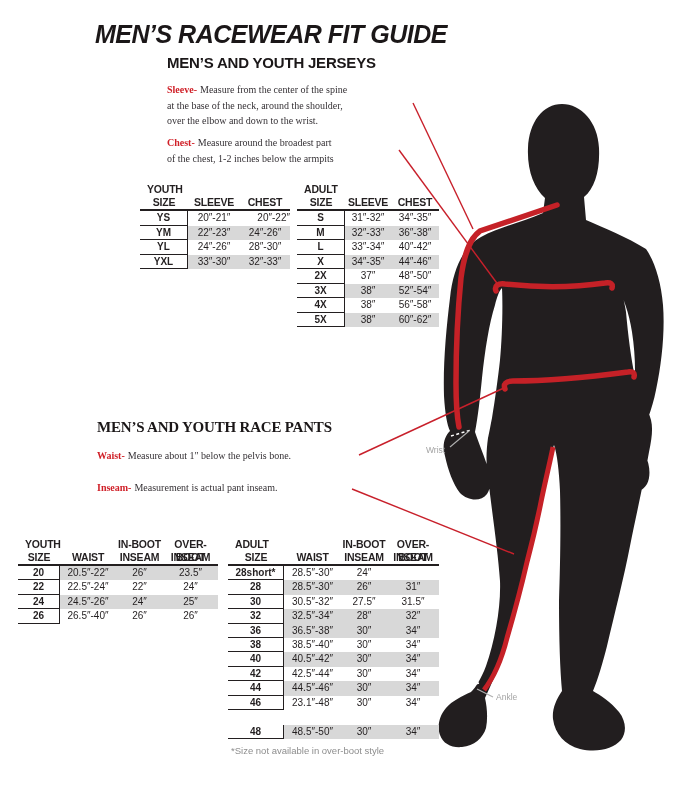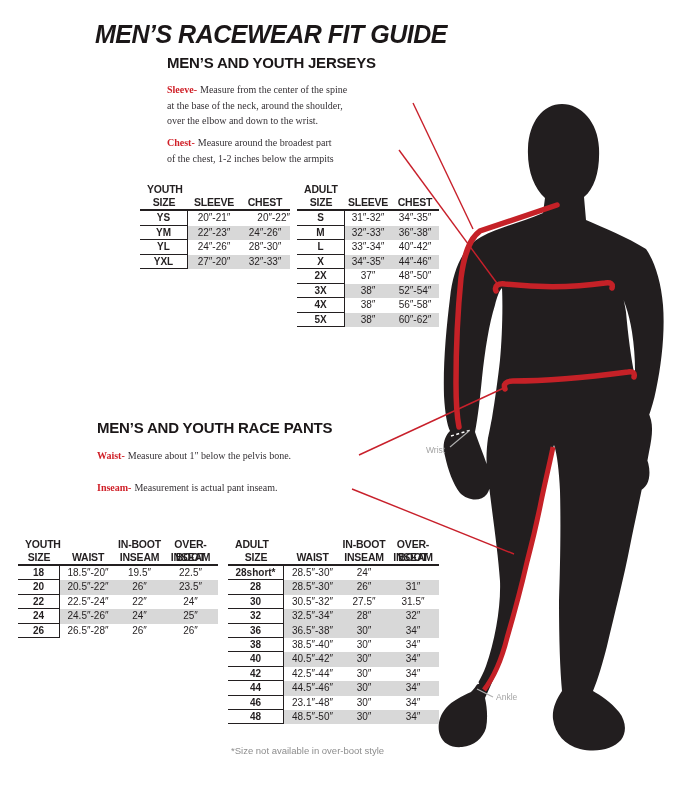--- a/index.html
+++ b/index.html
@@ -107,21 +107,21 @@
         <div class="val shade" style="width: 52px;">22″-23″</div>
         <div class="val shade" style="width: 50px;">24″-26″</div>
       </div>
       <div class="trow" style="height: 14.5px; line-height: 14.5px;">
         <div class="size" style="width: 48px;">YL</div>
         <div class="val" style="width: 52px;">24″-26″</div>
         <div class="val" style="width: 50px;">28″-30″</div>
       </div>
       <div class="trow" style="height: 14.5px; line-height: 14.5px;">
         <div class="size" style="width: 48px;">YXL</div>
-        <div class="val shade" style="width: 52px;">27″-20″</div>
+        <div class="val shade" style="width: 52px;">33″-30″</div>
         <div class="val shade" style="width: 50px;">32″-33″</div>
       </div>
     </div>
 
   <div class="tbl" style="left:297px;top:183px;width:142px;">
       <div class="trow">
         <div class="h left" style="width: 48px;">ADULT</div>
         <div class="h" style="width: 46px;"></div>
         <div class="h" style="width: 48px;"></div>
       </div>
@@ -166,21 +166,21 @@
         <div class="val" style="width: 46px;">38″</div>
         <div class="val" style="width: 48px;">56″-58″</div>
       </div>
       <div class="trow" style="height: 14.5px; line-height: 14.5px;">
         <div class="size" style="width: 48px;">5X</div>
         <div class="val shade" style="width: 46px;">38″</div>
         <div class="val shade" style="width: 48px;">60″-62″</div>
       </div>
     </div>
 
-  <div class="abs sec-head" style="left:97px;top:419px;">MEN’S AND YOUTH RACE PANTS</div>
+  <div class="abs sec-head" style="left:97px;top:419px;font-family:Liberation Serif, serif;">MEN’S AND YOUTH RACE PANTS</div>
 
   <div class="abs para" style="left:97px;top:448px;width:300px;">
     <span class="rlabel">Waist-</span><span>Measure about 1″ below the pelvis bone.</span>
   </div>
 
   <div class="abs para" style="left:97px;top:480px;width:300px;">
     <span class="rlabel">Inseam-</span><span>Measurement is actual pant inseam.</span>
   </div>
 
   <div class="tbl" style="left:18px;top:538px;width:200px;">
@@ -191,46 +191,40 @@
         <div class="h" style="width: 55px;">OVER-BOOT</div>
       </div>
       <div class="trow">
         <div class="h" style="width: 42px;">SIZE</div>
         <div class="h" style="width: 56px;">WAIST</div>
         <div class="h" style="width: 47px;">INSEAM</div>
         <div class="h" style="width: 55px;">INSEAM</div>
       </div>
       <div class="rule"></div>
       <div class="trow" style="height: 14.4px; line-height: 14.4px;">
-        <div class="size" style="width: 42px;">18</div>
-        <div class="val" style="width: 56px;">18.5″-20″</div>
-        <div class="val" style="width: 47px;">19.5″</div>
-        <div class="val" style="width: 55px;">22.5″</div>
-      </div>
-      <div class="trow" style="height: 14.4px; line-height: 14.4px;">
         <div class="size" style="width: 42px;">20</div>
         <div class="val shade" style="width: 56px;">20.5″-22″</div>
         <div class="val shade" style="width: 47px;">26″</div>
         <div class="val shade" style="width: 55px;">23.5″</div>
       </div>
       <div class="trow" style="height: 14.4px; line-height: 14.4px;">
         <div class="size" style="width: 42px;">22</div>
         <div class="val" style="width: 56px;">22.5″-24″</div>
         <div class="val" style="width: 47px;">22″</div>
         <div class="val" style="width: 55px;">24″</div>
       </div>
       <div class="trow" style="height: 14.4px; line-height: 14.4px;">
         <div class="size" style="width: 42px;">24</div>
         <div class="val shade" style="width: 56px;">24.5″-26″</div>
         <div class="val shade" style="width: 47px;">24″</div>
         <div class="val shade" style="width: 55px;">25″</div>
       </div>
       <div class="trow" style="height: 14.4px; line-height: 14.4px;">
         <div class="size" style="width: 42px;">26</div>
-        <div class="val" style="width: 56px;">26.5″-28″</div>
+        <div class="val" style="width: 56px;">26.5″-40″</div>
         <div class="val" style="width: 47px;">26″</div>
         <div class="val" style="width: 55px;">26″</div>
       </div>
     </div>
 
   <div class="tbl" style="left:228px;top:538px;width:211px;">
       <div class="trow">
         <div class="h left" style="width: 56px;">ADULT</div>
         <div class="h" style="width: 57px;"></div>
         <div class="h" style="width: 46px;">IN-BOOT</div>
@@ -296,21 +290,21 @@
         <div class="val shade" style="width: 57px;">44.5″-46″</div>
         <div class="val shade" style="width: 46px;">30″</div>
         <div class="val shade" style="width: 52px;">34″</div>
       </div>
       <div class="trow" style="height: 14.4px; line-height: 14.4px;">
         <div class="size" style="width: 56px;">46</div>
         <div class="val" style="width: 57px;">23.1″-48″</div>
         <div class="val" style="width: 46px;">30″</div>
         <div class="val" style="width: 52px;">34″</div>
       </div>
-      <div class="trow" style="height: 14.4px; line-height: 14.4px;">
+      <div class="trow" style="height: 14.4px; line-height: 14.4px; margin-top: 15px;">
         <div class="size" style="width: 56px;">48</div>
         <div class="val shade" style="width: 57px;">48.5″-50″</div>
         <div class="val shade" style="width: 46px;">30″</div>
         <div class="val shade" style="width: 52px;">34″</div>
       </div>
     </div>
 
   <div class="abs footnote" style="left:231px;top:745px;">*Size not available in over-boot style</div>
 
 </div>

